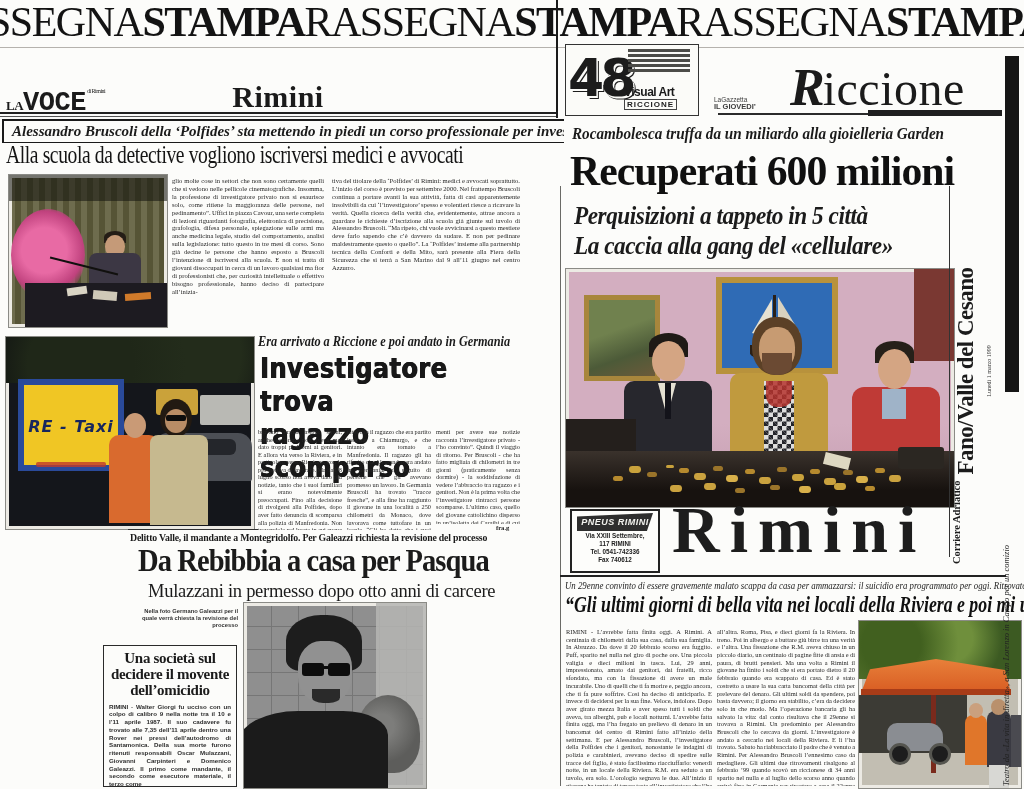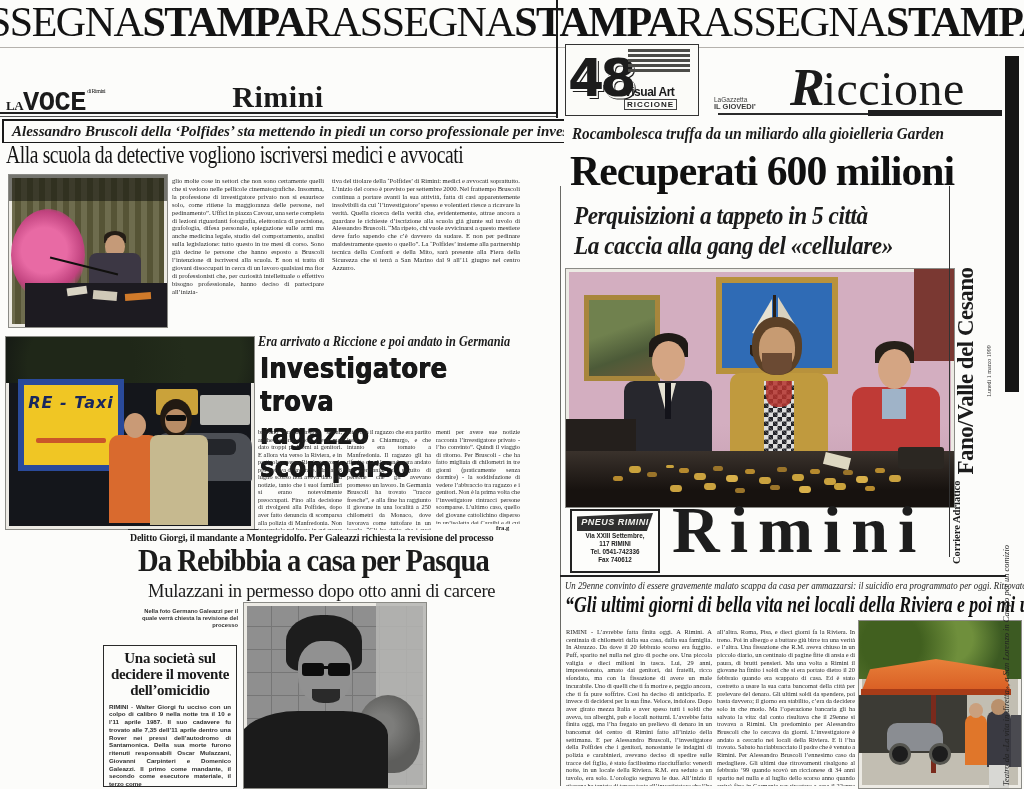--- a/index.html
+++ b/index.html
@@ -119,21 +119,21 @@
   .ph1 .arm{position:absolute;left:40px;top:90px;width:70px;height:2px;background:#11100e;transform:rotate(14deg);}
 
   .ph2{left:5px;top:336px;width:248px;height:192px;background:#14161b;}
   .ph2 .trees{position:absolute;left:0;top:0;width:100%;height:46px;
               background:radial-gradient(circle at 30% 60%,#1f2718 0 30%,transparent 60%),radial-gradient(circle at 70% 40%,#232c1b 0 35%,transparent 65%),#0c0d10;}
   .ph2 .truck1{position:absolute;left:150px;top:52px;width:42px;height:26px;background:#caa23a;border-radius:3px;}
   .ph2 .truck2{position:absolute;left:194px;top:58px;width:50px;height:30px;background:#b9b9b4;border-radius:2px;}
   .ph2 .car{position:absolute;left:148px;top:96px;width:98px;height:48px;background:#4c4f55;border-radius:14px 14px 2px 2px;}
   .ph2 .win{position:absolute;left:160px;top:102px;width:70px;height:16px;background:#24262b;border-radius:6px;}
   .ph2 .sign{position:absolute;left:12px;top:42px;width:106px;height:92px;background:#f0c624;border:6px solid #2a4a9a;box-sizing:border-box;}
-  .ph2 .signtxt{margin-top:8px;text-align:center;font-weight:bold;font-style:italic;font-size:16px;color:#17265e;
+  .ph2 .signtxt{margin-top:32px;text-align:center;font-weight:bold;font-style:italic;font-size:16px;color:#17265e;
                 font-family:"DejaVu Sans",sans-serif;letter-spacing:1px;}
   .ph2 .signbar{margin:26px auto 0;width:70px;height:5px;background:#c03a2a;opacity:0.8;border-radius:2px;}
   .ph2 .h1{position:absolute;left:118px;top:76px;width:22px;height:25px;border-radius:50%;background:#c99a76;}
   .ph2 .b1{position:absolute;left:103px;top:98px;width:50px;height:88px;border-radius:10px 10px 0 0;background:#d96a2e;}
   .ph2 .hr2{position:absolute;left:154px;top:62px;width:32px;height:38px;border-radius:50%;background:#221a12;}
   .ph2 .h2{position:absolute;left:159px;top:72px;width:22px;height:24px;border-radius:50%;background:#b98d66;}
   .ph2 .gl2{position:absolute;left:160px;top:78px;width:20px;height:6px;background:#0d0d0d;border-radius:2px;}
   .ph2 .b2{position:absolute;left:144px;top:98px;width:58px;height:90px;border-radius:8px 8px 0 0;background:#c6b98f;}
 
   .ph3{left:243px;top:602px;width:182px;height:185px;background-color:#8f8f8f;
@@ -269,21 +269,21 @@
       <div class="h2"></div>
       <div class="gl2"></div>
     </div>
 
     <div class="coltxt" style="left:258px;top:428px;width:84px;height:102px;font-size:6.3px;">bravano ormai troppo strani, anche se prima non aveva mai dato troppi problemi ai genitori. E allora via verso la Riviera, e in particolare verso Riccione, con la prospettiva di lavorare. Ma dall’8 luglio scorso non aveva dato più notizie, tanto che i suoi familiari si erano notevolmente preoccupati. Fino alla decisione di rivolgersi alla Polfides, dopo aver fatto denuncia di scomparsa alla polizia di Manfredonia. Non trovandolo nel luogo in cui aveva detto che sarebbe andato a lavorare, Bruscoli è riuscito a mettersi in con-</div>
     <div class="coltxt" style="left:347px;top:428px;width:84px;height:102px;font-size:6.3px;">tatto con il ragazzo che era partito insieme a Chiamurgo, e che intanto era tornato a Manfredonia. Il ragazzo gli ha riferito che Alessandro era andato in Germania, al seguito di persone che gli avevano promesso un lavoro. In Germania Bruscoli ha trovato “tracce fresche”, e alla fine ha raggiunto il giovane in una località a 250 chilometri da Monaco, dove lavorava come tuttofare in un locale. “Gli ho detto che i suoi erano preoccupati per lui, e che avrebbero preso provvedi-</div>
     <div class="coltxt" style="left:436px;top:428px;width:84px;height:96px;font-size:6.3px;">menti per avere sue notizie racconta l’investigatore privato - l’ho convinto”. Quindi il viaggio di ritorno. Per Bruscoli - che ha fatto migliaia di chilometri in tre giorni (praticamente senza dormire) - la soddisfazione di vedere l’abbraccio tra ragazzo e i genitori. Non è la prima volta che l’investigatore rintracci persone scomparse. L’ultimo caso, quello del giovane cattolichino disperso in un’isoletta dei Caraibi e di cui non si avevano notizie da giorni.</div>
     <div class="sig" style="left:496px;top:524px;">fra.g</div>
 
     <div class="abs a3line"></div>
-    <div class="abs a3kicker">Delitto Giorgi, il mandante a Montegridolfo. Per Galeazzi richiesta la revisione del processo</div>
+    <div class="abs a3kicker">Delitto Valle, il mandante a Montegridolfo. Per Galeazzi richiesta la revisione del processo</div>
     <div class="abs a3head">Da Rebibbia a casa per Pasqua</div>
     <div class="abs a3sub">Mulazzani in permesso dopo otto anni di carcere</div>
     <div class="abs a3cap">Nella foto Germano Galeazzi per il quale verrà chiesta la revisione del processo</div>
 
     <div class="photo ph3">
       <div class="col"></div>
       <div class="fab"></div>
       <div class="hair"></div>
       <div class="face"></div>
       <div class="g1"></div>

